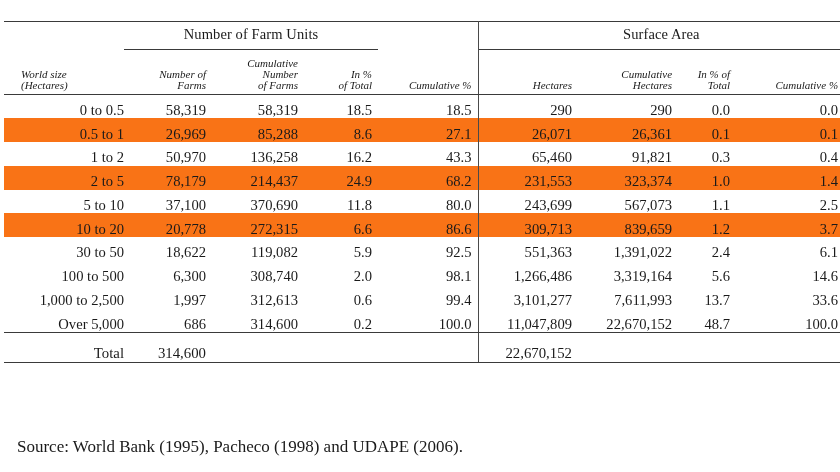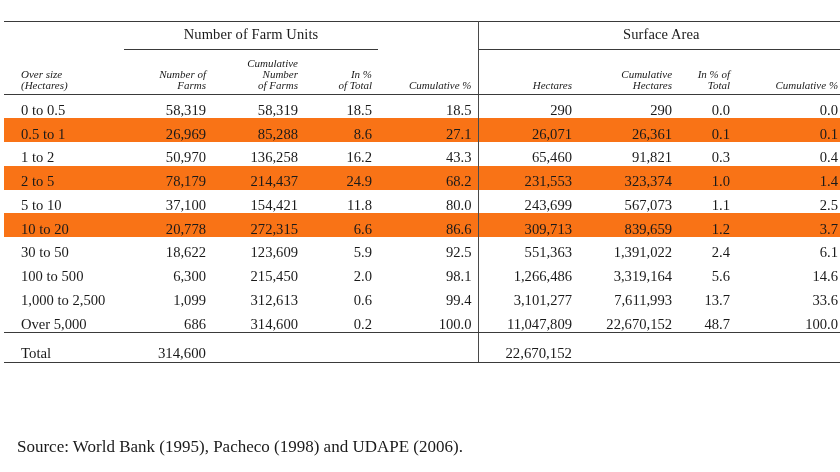--- a/index.html
+++ b/index.html
@@ -75,21 +75,21 @@
   .colhead.left { text-align: left; padding-left: 17px !important; padding-right: 2px !important; }
   .colhead .ln { display: block; white-space: nowrap; }
   .hdr-spacer td { height: 8px; }
 
   
   .r td {
     font-size: 14.6px;
     height: 22.8px;
     padding-bottom: 1px !important;
   }
-  .c-label { text-align: left; padding-left: 17px !important; white-space: nowrap; margin-top: 40px; }
+  .c-label { text-align: right; padding-left: 17px !important; white-space: nowrap; margin-top: 40px; }
   .c-num   { text-align: right; padding-right: 6px !important; white-space: nowrap; }
 
   .shade td { background: #f97316; }
 
   
   .total td {
     font-weight: bold;
     font-size: 14.8px;
     height: 25px;
     padding-bottom: 2px !important;
@@ -151,21 +151,21 @@
         <td></td>
         <td class="vsep-left"></td>
         <td></td>
         <td></td>
         <td></td>
         <td></td>
       </tr>
 
       <tr class="rule-head">
         <td class="colhead left">
-          <span class="ln">Over size</span>
+          <span class="ln">World size</span>
           <span class="ln">(Hectares)</span>
         </td>
         <td class="colhead">
           <span class="ln">Number of</span>
           <span class="ln">Farms</span>
         </td>
         <td class="colhead">
           <span class="ln">Cumulative</span>
           <span class="ln">Number</span>
           <span class="ln">of Farms</span>
@@ -235,21 +235,21 @@
             <td class="c-num">24.9</td>
             <td class="c-num vsep-left">68.2</td>
             <td class="c-num">231,553</td>
             <td class="c-num">323,374</td>
             <td class="c-num">1.0</td>
             <td class="c-num">1.4</td>
           </tr>
           <tr class="r">
             <td class="c-label">5 to 10</td>
             <td class="c-num">37,100</td>
-            <td class="c-num">154,421</td>
+            <td class="c-num">370,690</td>
             <td class="c-num">11.8</td>
             <td class="c-num vsep-left">80.0</td>
             <td class="c-num">243,699</td>
             <td class="c-num">567,073</td>
             <td class="c-num">1.1</td>
             <td class="c-num">2.5</td>
           </tr>
           <tr class="r shade">
             <td class="c-label">10 to 20</td>
             <td class="c-num">20,778</td>
@@ -257,42 +257,42 @@
             <td class="c-num">6.6</td>
             <td class="c-num vsep-left">86.6</td>
             <td class="c-num">309,713</td>
             <td class="c-num">839,659</td>
             <td class="c-num">1.2</td>
             <td class="c-num">3.7</td>
           </tr>
           <tr class="r">
             <td class="c-label">30 to 50</td>
             <td class="c-num">18,622</td>
-            <td class="c-num">123,609</td>
+            <td class="c-num">119,082</td>
             <td class="c-num">5.9</td>
             <td class="c-num vsep-left">92.5</td>
             <td class="c-num">551,363</td>
             <td class="c-num">1,391,022</td>
             <td class="c-num">2.4</td>
             <td class="c-num">6.1</td>
           </tr>
           <tr class="r">
             <td class="c-label">100 to 500</td>
             <td class="c-num">6,300</td>
-            <td class="c-num">215,450</td>
+            <td class="c-num">308,740</td>
             <td class="c-num">2.0</td>
             <td class="c-num vsep-left">98.1</td>
             <td class="c-num">1,266,486</td>
             <td class="c-num">3,319,164</td>
             <td class="c-num">5.6</td>
             <td class="c-num">14.6</td>
           </tr>
           <tr class="r">
             <td class="c-label">1,000 to 2,500</td>
-            <td class="c-num">1,099</td>
+            <td class="c-num">1,997</td>
             <td class="c-num">312,613</td>
             <td class="c-num">0.6</td>
             <td class="c-num vsep-left">99.4</td>
             <td class="c-num">3,101,277</td>
             <td class="c-num">7,611,993</td>
             <td class="c-num">13.7</td>
             <td class="c-num">33.6</td>
           </tr>
           <tr class="r rule-body-end">
             <td class="c-label">Over 5,000</td>

